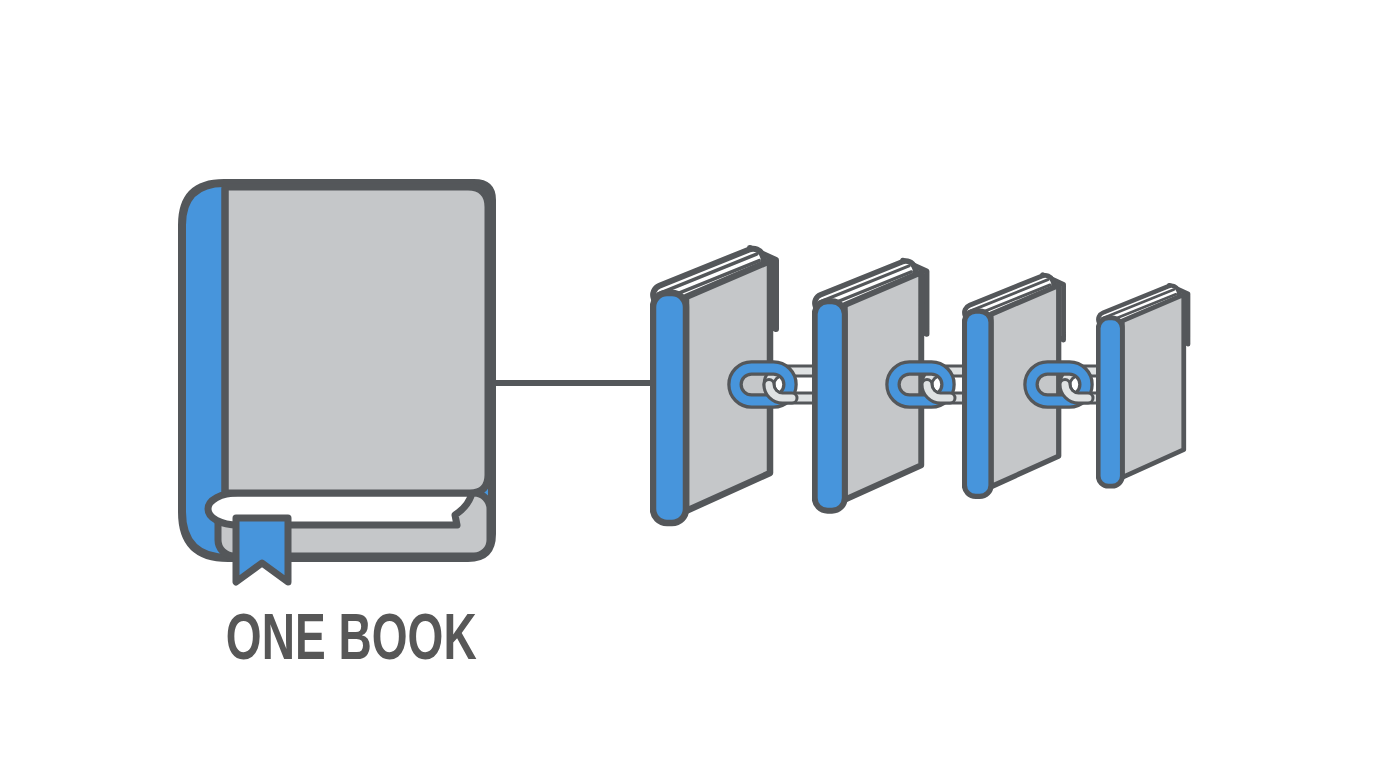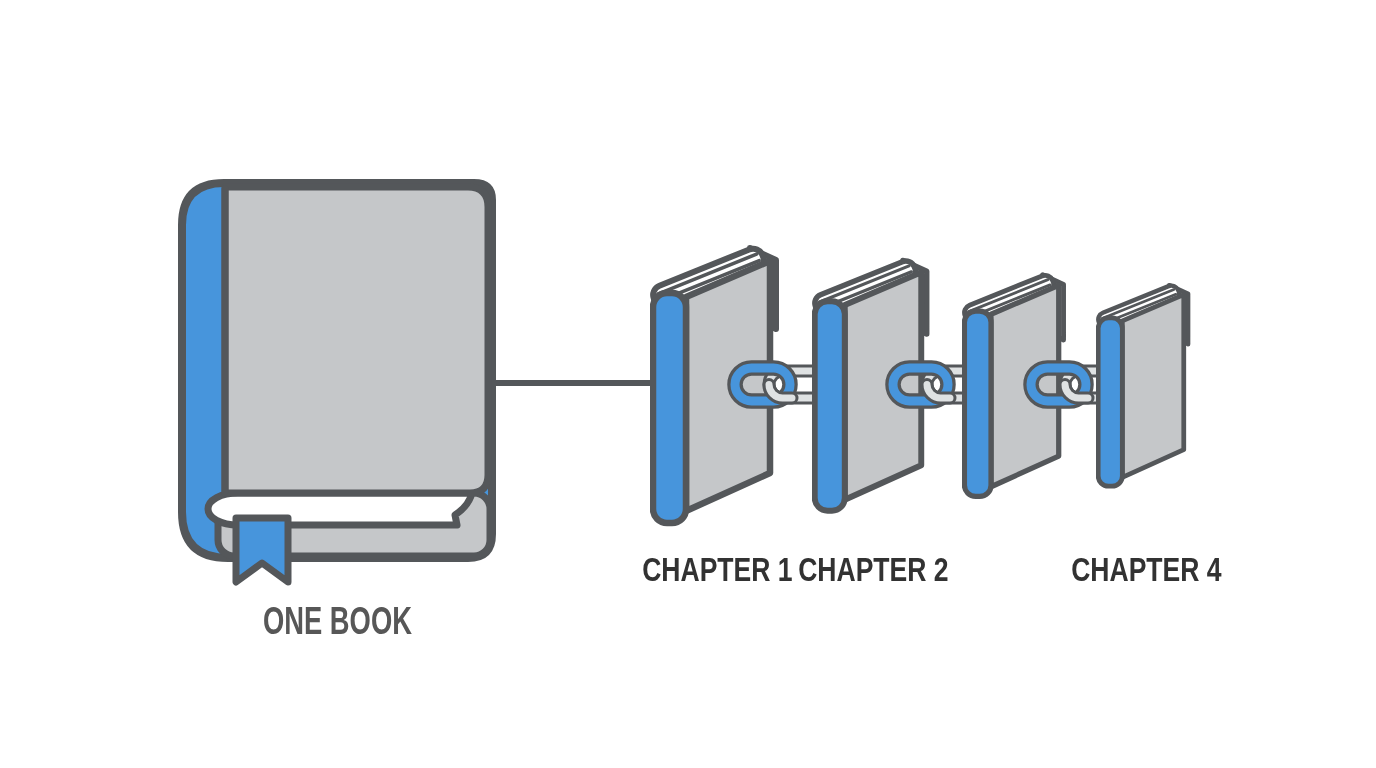--- a/index.html
+++ b/index.html
@@ -31,21 +31,21 @@
   .ring-blue{stroke:var(--accent-blue);}
   
   .connector{
     left:486px;top:380px;width:180px;height:6px;
     background:var(--outline-dark);border-radius:3px;
   }
   
   .label{text-align:center;white-space:nowrap;}
   .label>span{display:inline-block;transform-origin:50% 50%;}
   .one-book-label{left:177px;top:600px;width:320px;
-    font-size:38px;font-weight:bold;color:var(--book-label-color);}
+    font-size:64px;font-weight:bold;color:var(--book-label-color);}
   .one-book-label>span{transform:scaleX(0.72);}
   .chapter-label{top:550px;width:200px;
     font-size:34px;font-weight:bold;color:var(--chapter-label-color);}
   .chapter-label>span{transform:scaleX(0.78);}
   .ch1{left:617px;} .ch2{left:773px;} .ch3{left:917px;} .ch4{left:1046px;}
   
   .z0{z-index:0;} .z1{z-index:1;} .z2{z-index:2;} .z3{z-index:3;}
   .z4{z-index:4;} .z5{z-index:5;} .z6{z-index:6;} .z7{z-index:7;} .z8{z-index:8;}
 </style>
 </head>
@@ -138,23 +138,14 @@
       <line class="ln" stroke-width="3.5" x1="6" y1="-7" x2="112" y2="-7"></line>
     </g>
     <path class="gray ol" stroke-width="6.5" d="M36,52 L120,16 L120,228 L36,266 Z"></path>
     <rect class="blue ol" stroke-width="6.5" x="3" y="48" width="33" height="230" rx="14"></rect>
   </svg>
 
   <div class="abs label one-book-label">
     <span>ONE BOOK</span>
   </div>
 
-  <div class="abs label chapter-label ch1">
-    <span>CHAPTER 1</span>
-  </div>
-  <div class="abs label chapter-label ch2">
-    <span>CHAPTER 2</span>
-  </div>
-  <div class="abs label chapter-label ch4">
-    <span>CHAPTER 4</span>
-  </div>
 
 </div>
 
 </body></html>

